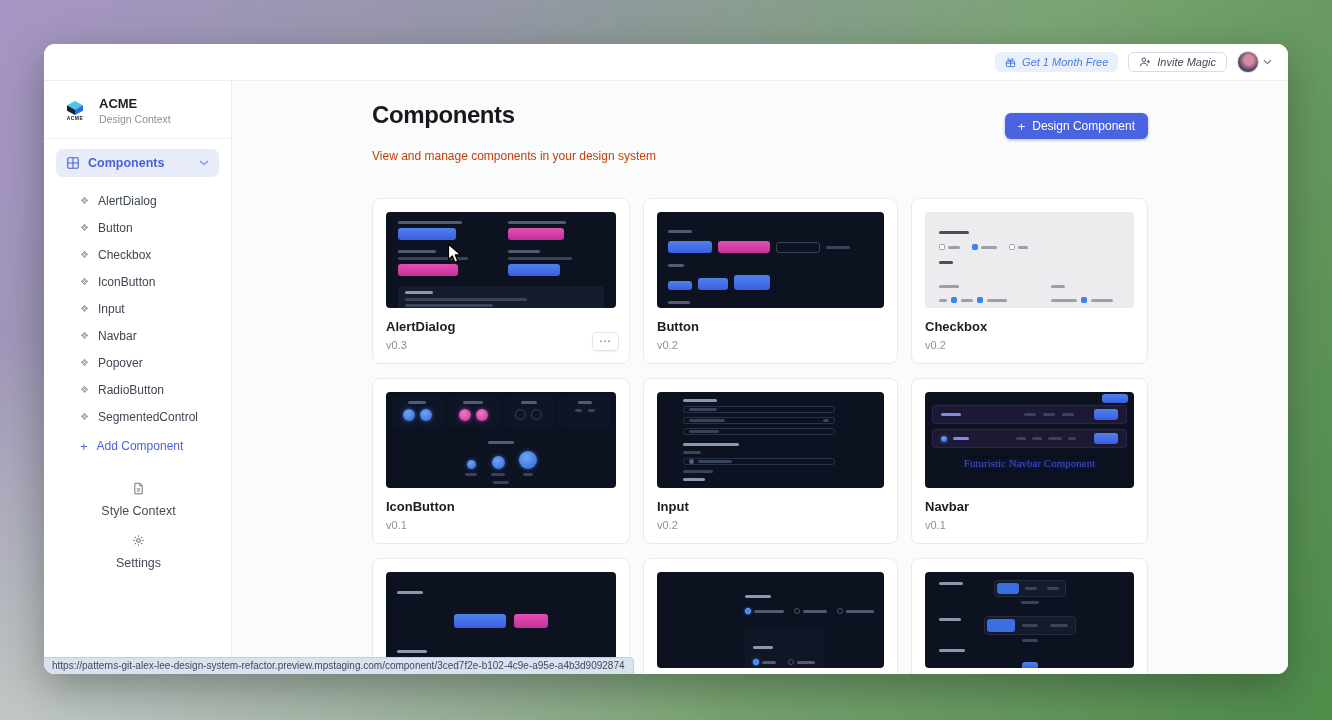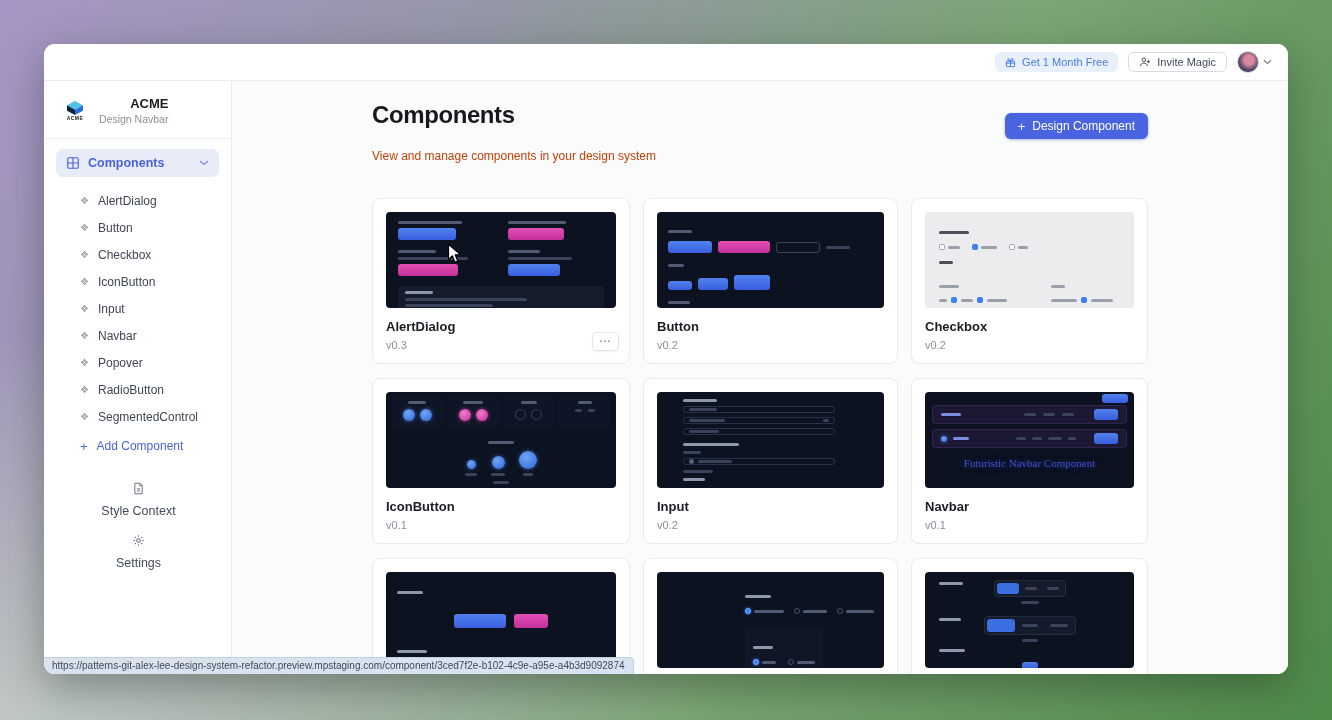--- a/index.html
+++ b/index.html
@@ -16,29 +16,29 @@
     position:absolute; left:44px; top:44px; width:1244px; height:630px;
     background:#fff; border-radius:11px; overflow:hidden;
     box-shadow:0 14px 40px rgba(20,30,20,.35);
     display:flex; flex-direction:column;
   }
   
   .topbar{ height:37px; flex:none; display:flex; align-items:stretch; border-bottom:1px solid #ecedf0; background:#fff; }
   .logo-cell{ width:188px; flex:none; display:flex; align-items:center; gap:8px; padding-left:14px; border-right:1px solid #ecedf0; }
   .brand{ font-size:13.5px; font-weight:700; color:#1a1d23; letter-spacing:-.2px; }
   .topbar-right{ margin-left:auto; display:flex; align-items:center; gap:10px; padding-right:16px; }
-  .chip{ display:flex; align-items:center; gap:6px; height:20px; padding:0 10px; border-radius:6px; font-size:11px; cursor:pointer; border:none; font-family:inherit; }
+  .chip{ display:flex; align-items:center; gap:6px; height:20px; padding:0 10px; border-radius:6px; font-size:11px; cursor:pointer; border:none; font-family:inherit;font-style:italic; }
   .chip.promo{ background:#e9f0fc; color:#4a7ce0; }
   .chip.invite{ background:#fff; color:#414b5a; border:1px solid #d8dce2; }
   .user-menu{ display:flex; align-items:center; gap:4px; cursor:pointer; }
   .avatar{ width:22px; height:22px; border-radius:50%; background:radial-gradient(circle at 55% 40%, #d98aa0 0 28%, #5a4a6a 60%, #20242e 100%); border:1px solid #d4d7dc; }
   
   .app-body{ flex:1; display:flex; min-height:0; }
   .sidebar{ width:188px; flex:none; border-right:1px solid #ecedf0; background:#fff; padding-top:6px; font-size:12px; }
-  .workspace{ display:flex; align-items:center; gap:9px; padding:8px 16px 13px; border-bottom:1px solid #eef0f3; margin-bottom:10px;text-align:right; }
+  .workspace{ display:flex; align-items:center; gap:9px; padding:8px 16px 13px; border-bottom:1px solid #eef0f3; margin-bottom:10px; }
   .ws-logo{ width:30px; height:30px; display:flex; flex-direction:column; align-items:center; justify-content:center; }
   .ws-logo .acme-txt{ font-size:5px; font-weight:700; letter-spacing:.5px; color:#14181e; margin-top:-1px;}
   .ws-name{ font-size:13px; font-weight:700; color:#1a1d23; }
   .ws-sub{ font-size:10.5px; color:#8a909a; margin-top:2px; }
   .nav-active{ margin:2px 12px 10px; background:#e7ecf8; color:#4a63d6; border-radius:7px; padding:7px 10px; display:flex; align-items:center; gap:8px; font-size:12.5px; font-weight:600; cursor:pointer; }
   .nav-active .chev{ margin-left:auto; }
   .side-sub{ margin:0 12px; padding:6.5px 6px 6.5px 24px; display:flex; align-items:center; gap:9px; color:#3f4754; cursor:pointer; border-radius:6px; }
   .cmp-ico{ color:#9aa0ab; font-size:10px; line-height:1; }
   .side-add{ margin:2px 12px 0; padding:7px 6px 7px 24px; display:flex; align-items:center; gap:9px; color:#4a63d6; cursor:pointer; }
   .side-add .plus{ font-size:13px; line-height:1; }
@@ -145,21 +145,21 @@
         <span class="ws-logo">
           <svg width="22" height="16" viewBox="0 0 24 18">
             <polygon points="12,1 21,6 12,11 3,6" fill="#4fc3e8"></polygon>
             <polygon points="3,6 12,11 12,17 3,12" fill="#0f2438"></polygon>
             <polygon points="21,6 12,11 12,17 21,12" fill="#2a6de0"></polygon>
           </svg>
           <span class="acme-txt">ACME</span>
         </span>
         <span>
           <div class="ws-name">ACME</div>
-          <div class="ws-sub">Design Navbar</div>
+          <div class="ws-sub">Design Context</div>
         </span>
       </div>
 
       <div class="nav-active">
         <svg width="14" height="14" viewBox="0 0 16 16" fill="none" stroke="#4a63d6" stroke-width="1.3">
           <rect x="2" y="2" width="12" height="12" rx="1.5"></rect>
             <path d="M2 8h12M8 2v12"></path>
         </svg>
         <span>Components</span>
         <svg class="chev" width="10" height="6" viewBox="0 0 10 6">

